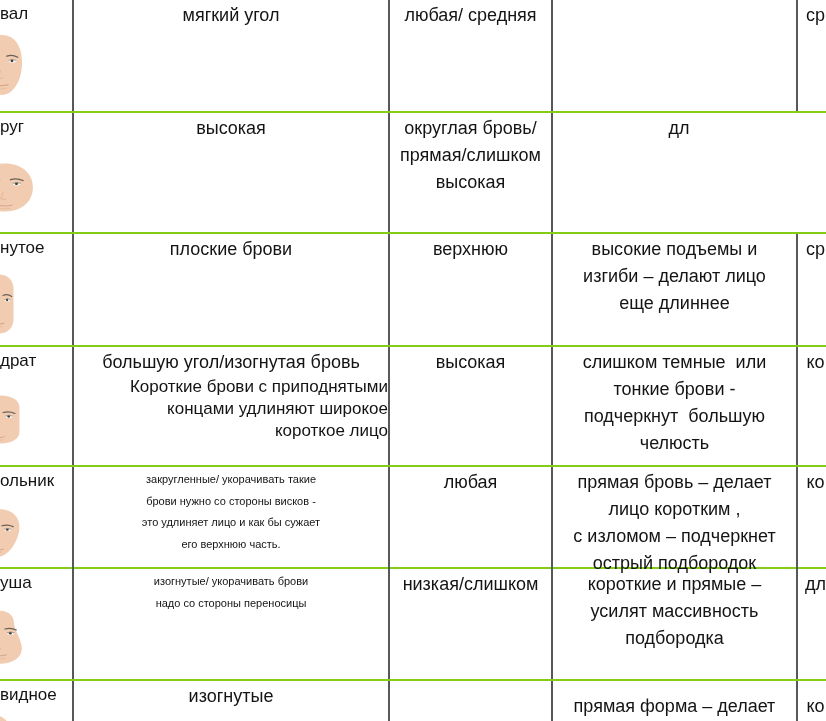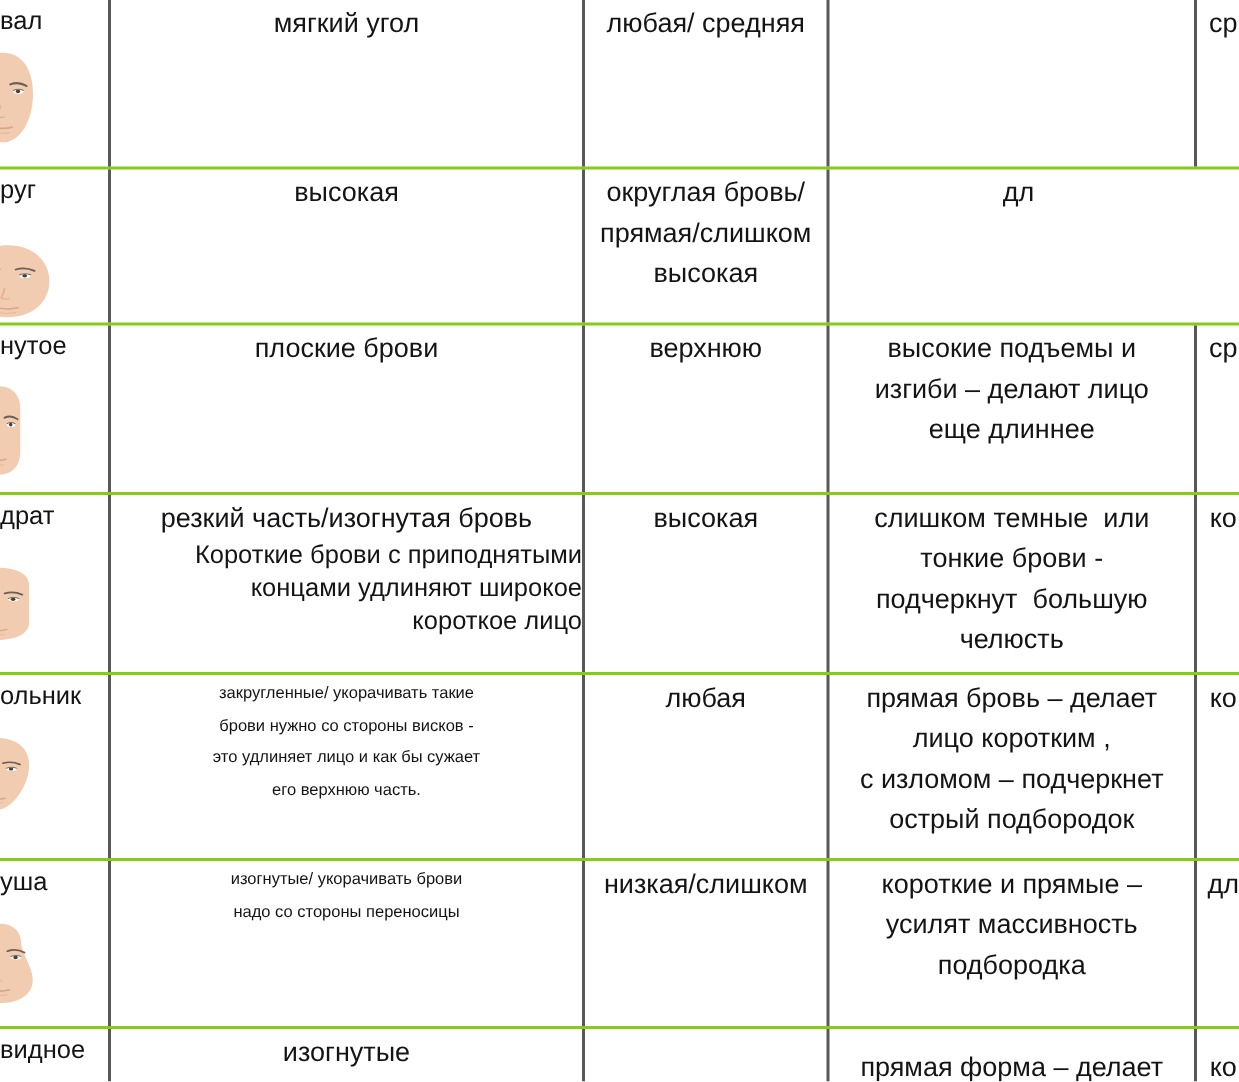--- a/index.html
+++ b/index.html
@@ -11,24 +11,24 @@
     font-family:"Liberation Sans", sans-serif;
     color:#141414;
   }
   .row{
     display:grid;
     grid-template-columns:74px 316px 163px 245px 1fr;
     border-bottom:2px solid #84cc16;
     box-sizing:border-box;
   }
   .r1{height:113px}
-  .r2{height:104px}
+  .r2{height:121px}
   .r3{height:113px}
   .r4{height:120px}
-  .r5{height:124px}
+  .r5{height:102px}
   .r6{height:112px}
   .r7{height:80px;border-bottom:none}
   .cell{
     position:relative;
     box-sizing:border-box;
     border-right:2px solid #585858;
     padding-top:2px;
   }
   .c5{border-right:none}
   .txt{
@@ -178,21 +178,21 @@
             <ellipse cx="69" cy="56" rx="6.5" ry="3.4" fill="#fdfdfb"></ellipse>
             <circle cx="68.5" cy="56" r="2.6" fill="#46413a"></circle>
             <path d="M62.5,55 Q69,51.5 75.5,55" stroke="#7a6f63" stroke-width="1.4" fill="none"></path>
             <path d="M47,74 Q45,85 43,88 Q47,91 52,89" stroke="#e0af8f" stroke-width="1.6" fill="none"></path>
             <path d="M38,102 Q50,106 62,102" stroke="#d9a68b" stroke-width="2.2" fill="none"></path>
             <path d="M41,109 Q50,112 59,109" stroke="#e4b698" stroke-width="1.6" fill="none" opacity="0.8"></path>
           </svg>
         </span>
     </div>
     <div class="cell c2">
-      <div class="txt">резкий часть/изогнутая бровь</div>
+      <div class="txt">большую угол/изогнутая бровь</div>
       <div class="note">Короткие брови с приподнятыми
 концами удлиняют широкое
 короткое лицо</div>
     </div>
     <div class="cell c3">
       <div class="txt">высокая</div>
     </div>
     <div class="cell c4">
       <div class="txt">слишком темные  или
 тонкие брови -

